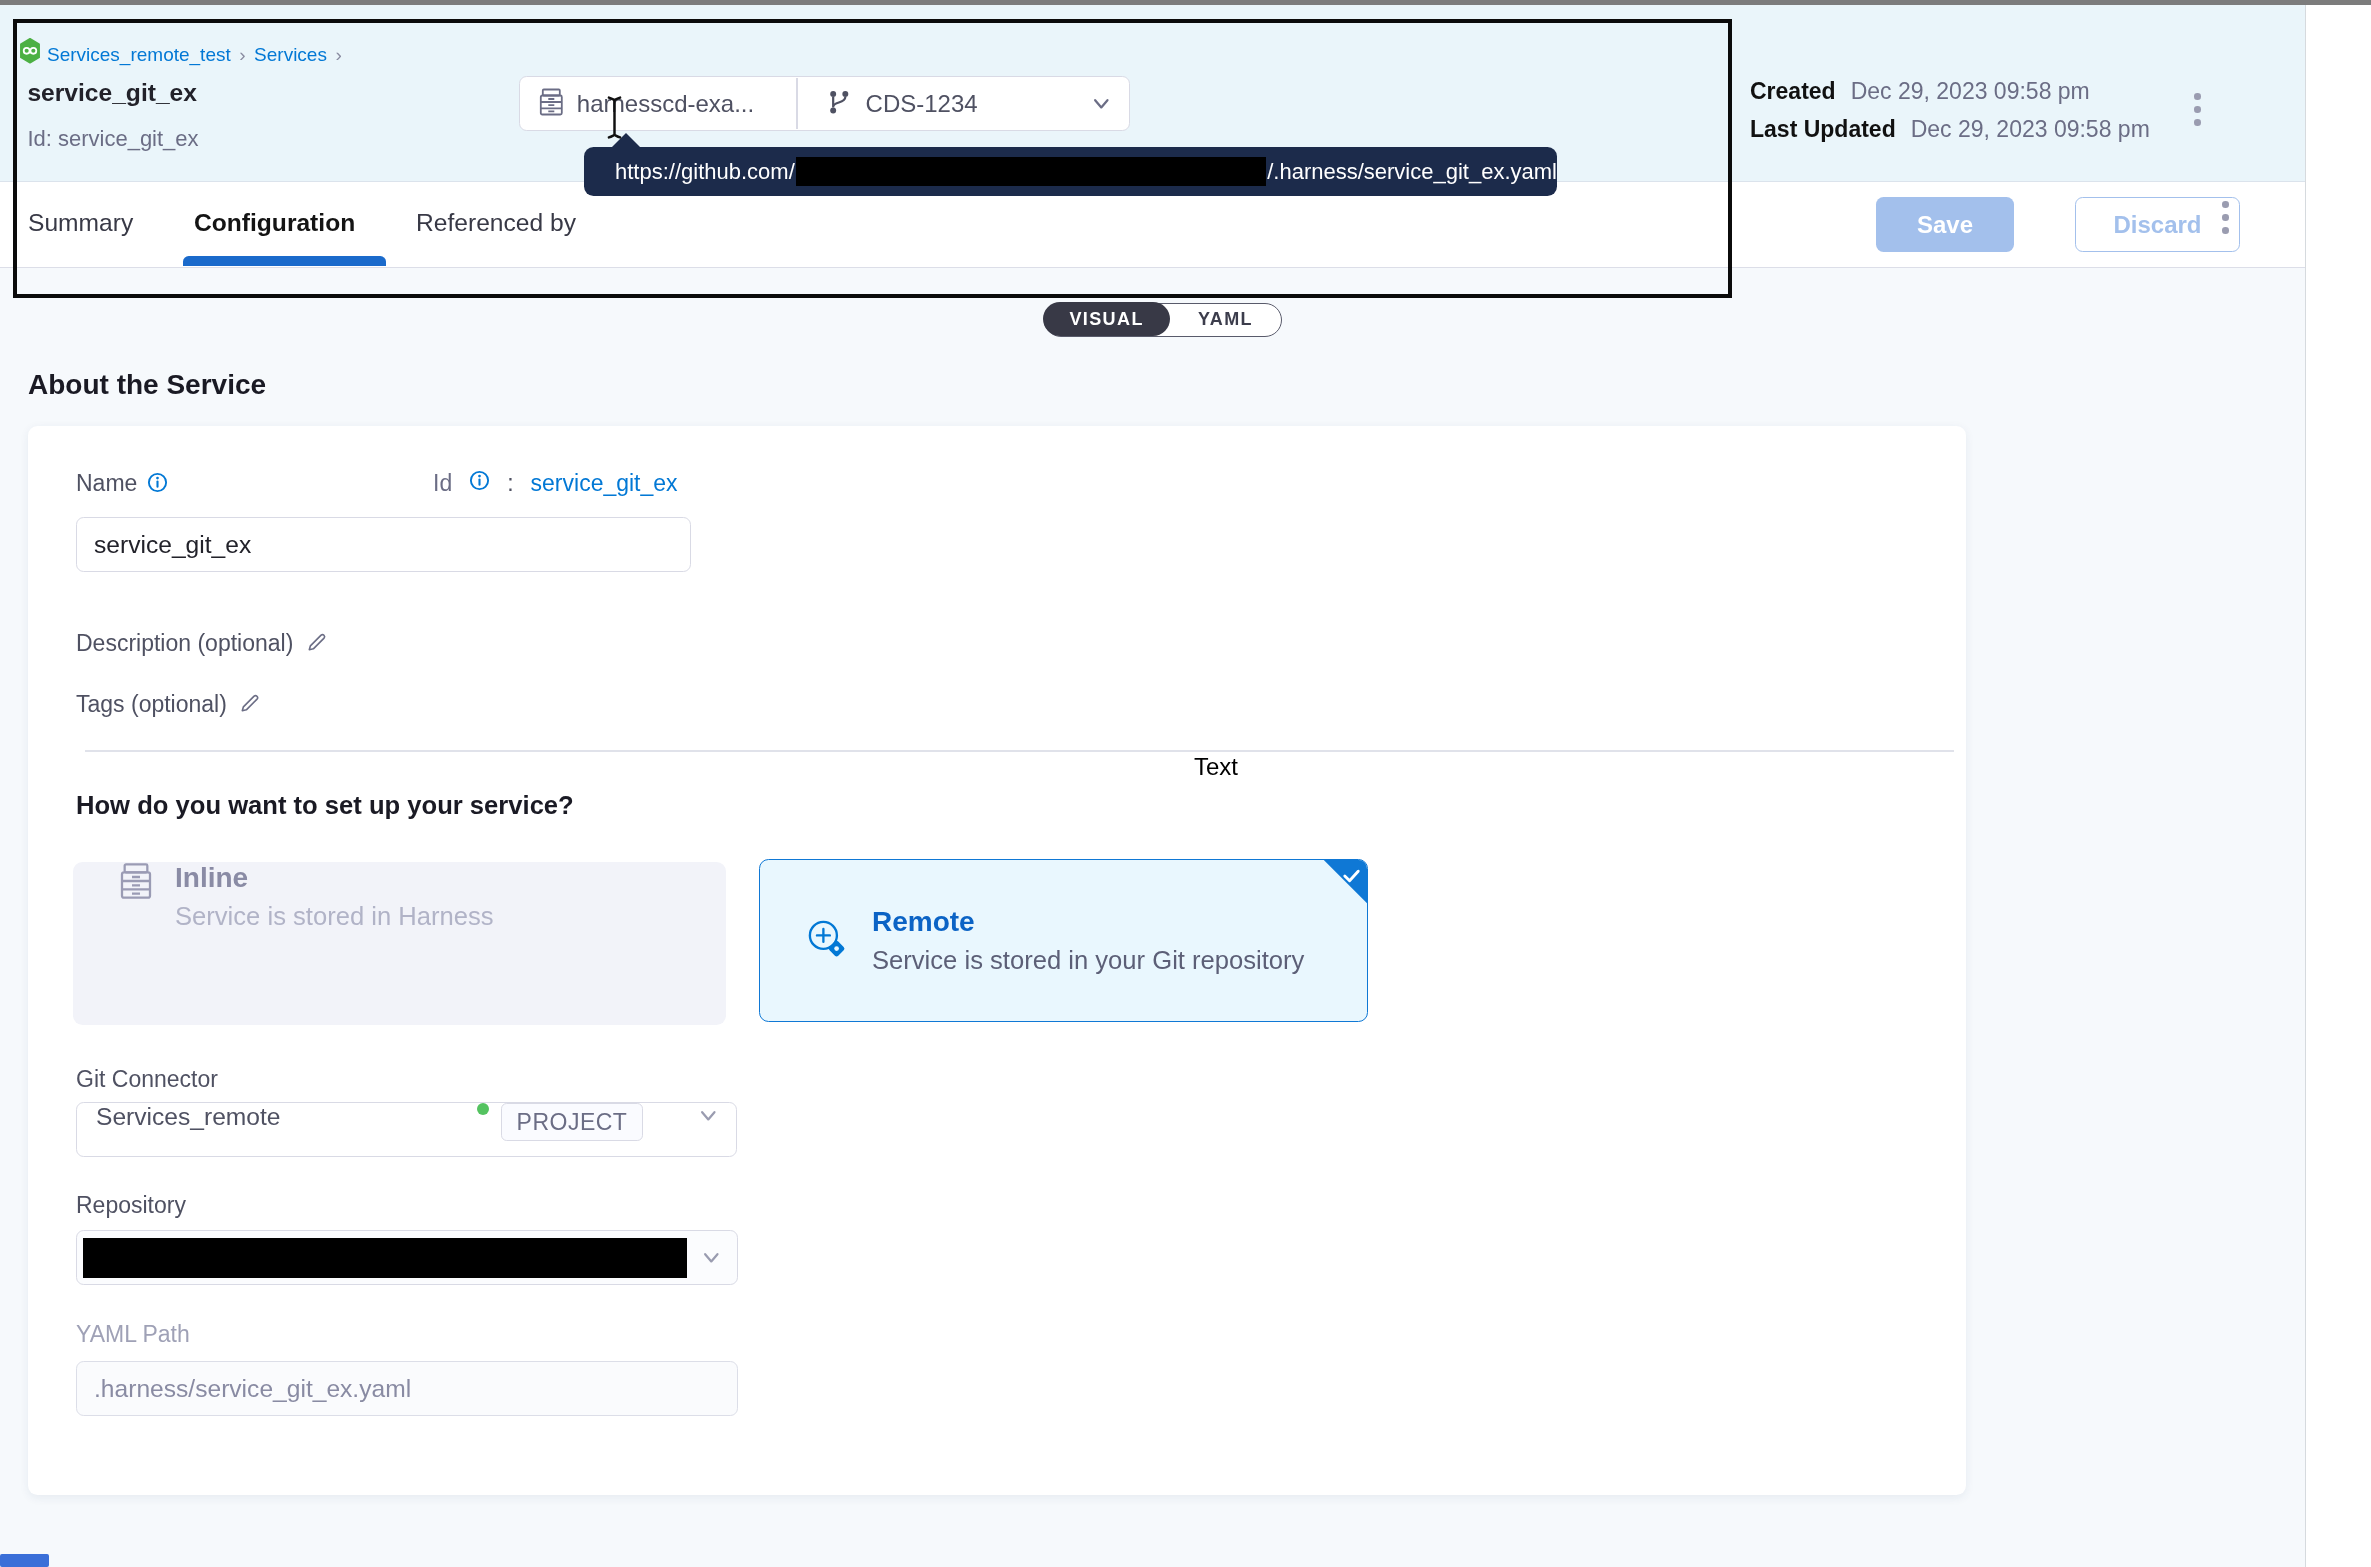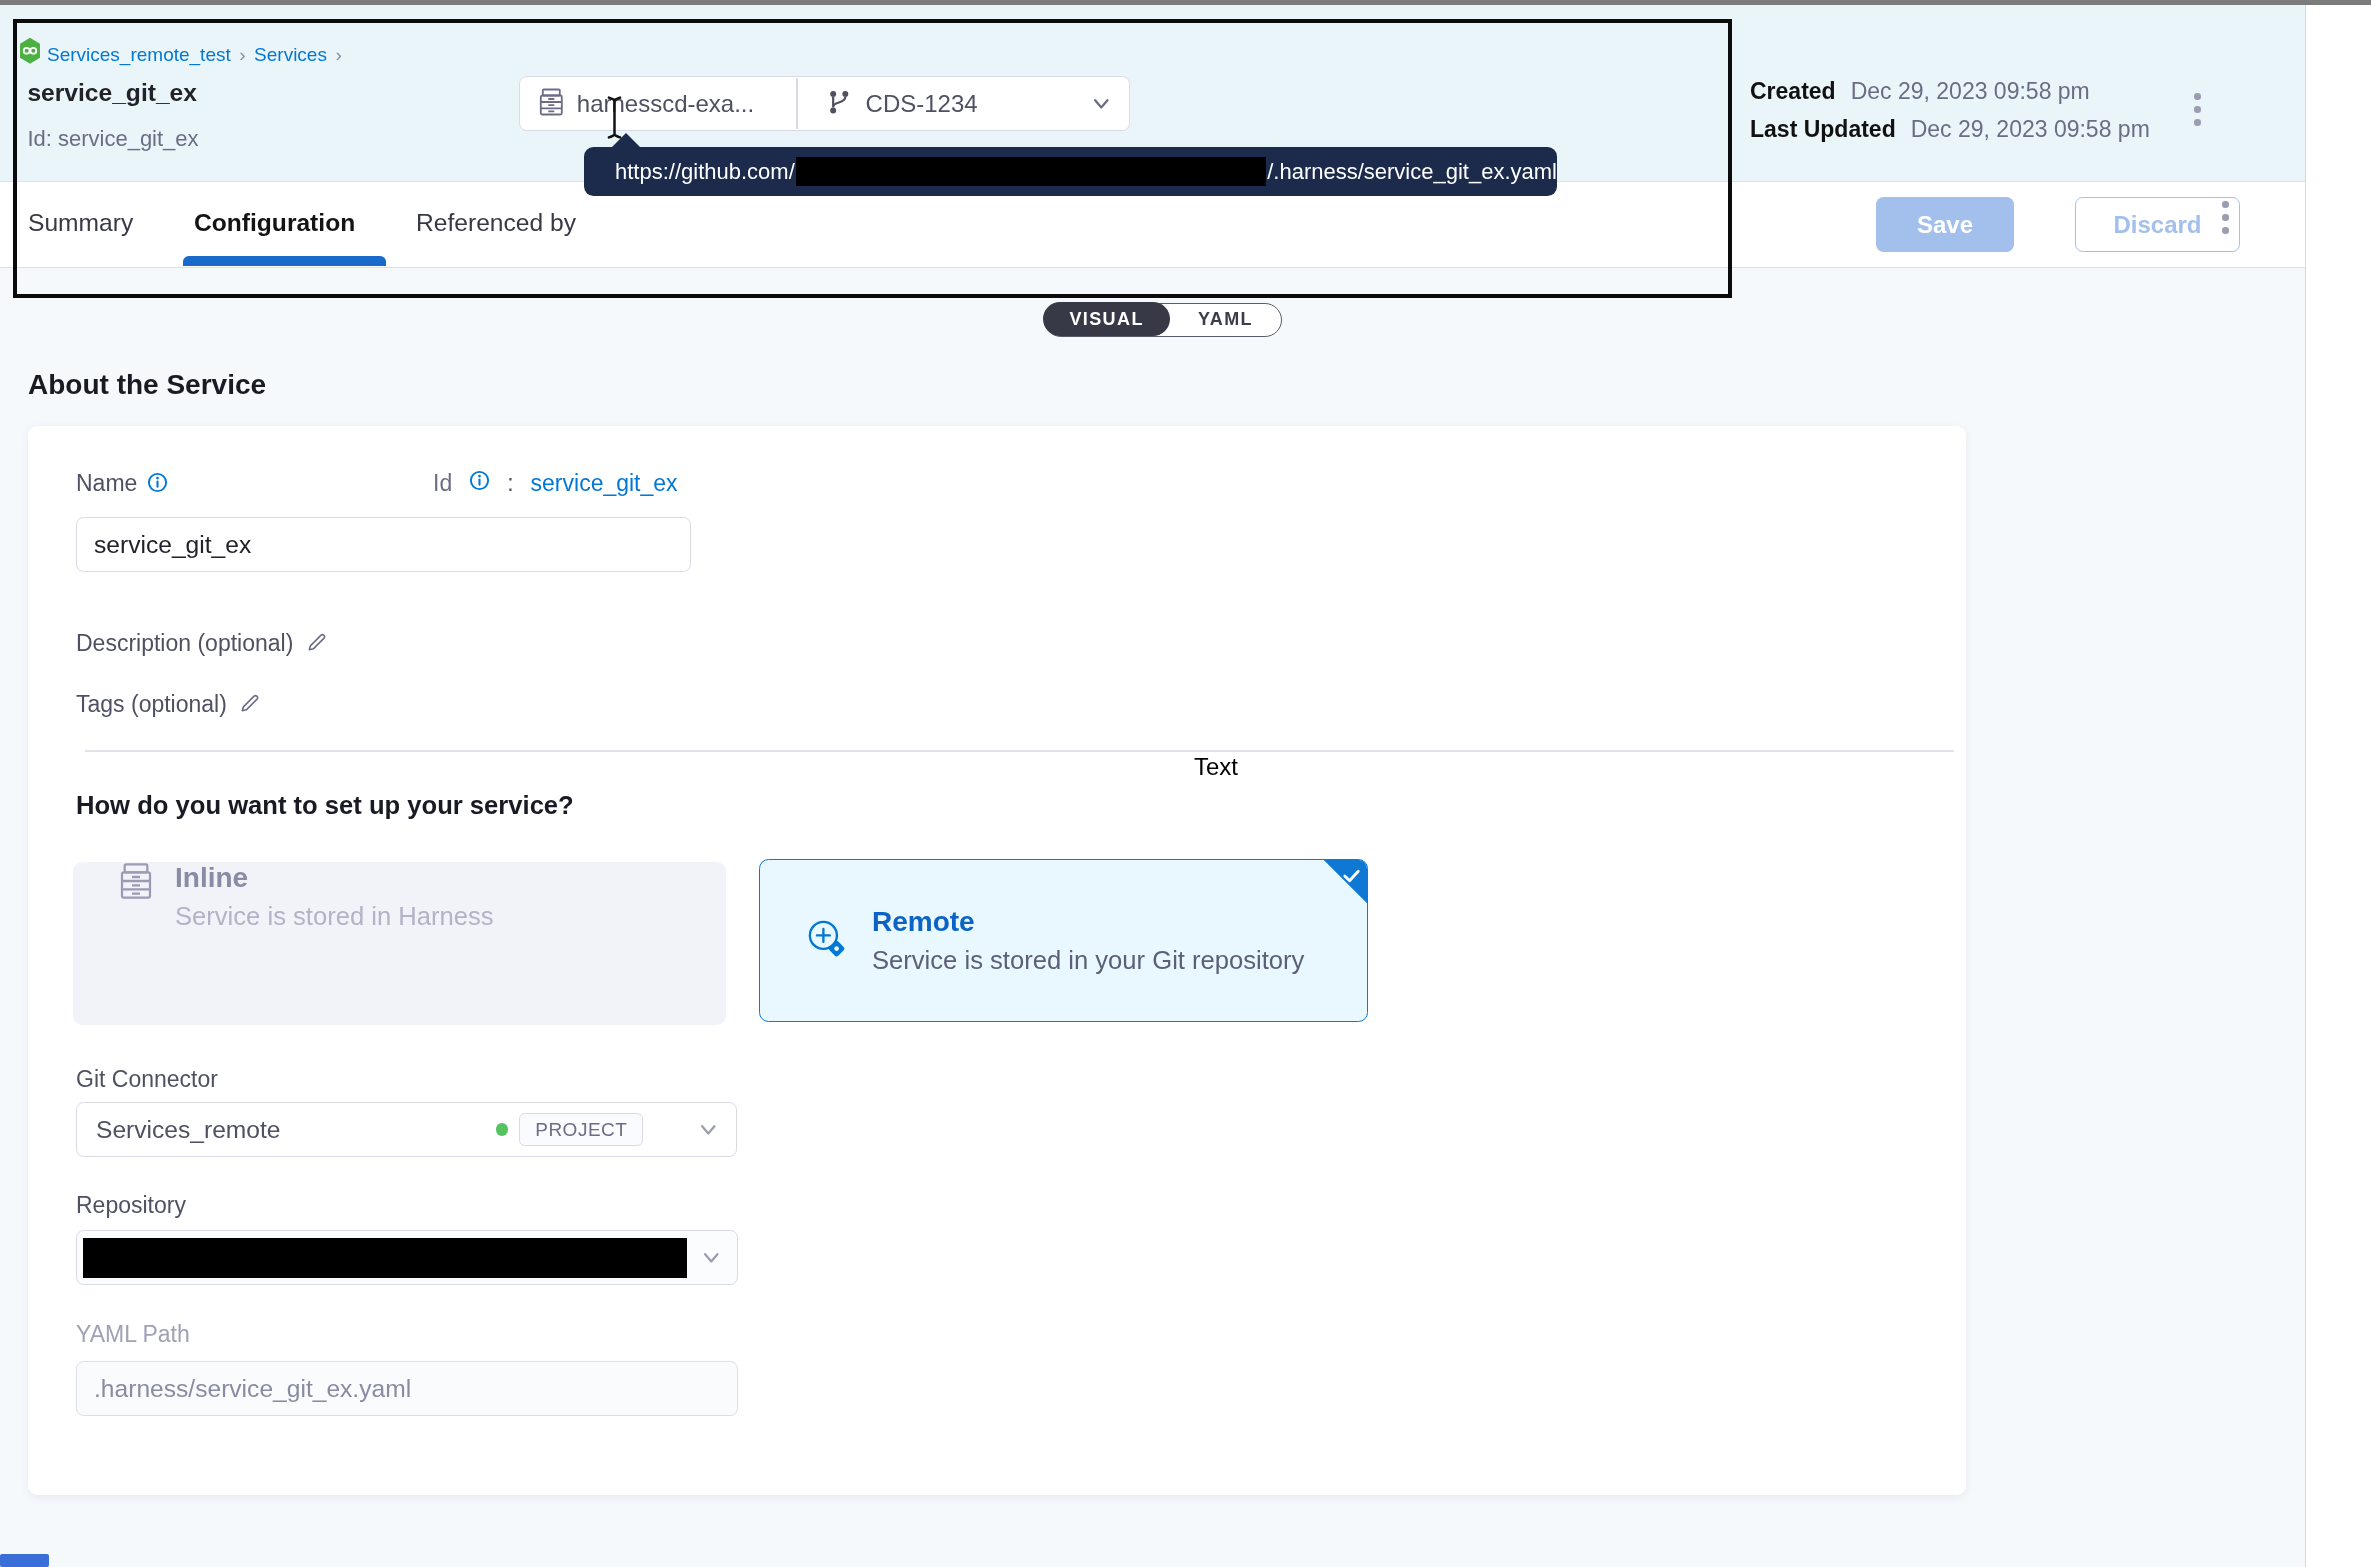--- a/index.html
+++ b/index.html
@@ -93,24 +93,24 @@
   #inline-card .card-desc{font-size:25.6px;color:#b1b3c7;}
 
   #remote-card{left:759px;top:859px;width:609px;height:163px;background:#e9f7fe;border:1.9px solid #0f78d5;border-radius:9.5px;box-sizing:border-box;display:flex;align-items:center;padding-left:44px;gap:21px;cursor:pointer;overflow:hidden;}
   #remote-card .card-texts{display:flex;flex-direction:column;gap:7.6px;}
   #remote-card .card-title{font-size:28px;font-weight:700;color:#0b63c5;}
   #remote-card .card-desc{font-size:25.6px;color:#5c5f77;}
   #remote-corner{position:absolute;right:-1.9px;top:-1.9px;width:47px;height:47px;background:#0f78d5;clip-path:polygon(0 0,100% 0,100% 100%);}
   #remote-check{position:absolute;right:3.8px;top:3.8px;}
 
   #gc-label{left:76px;top:1066px;}
-  #gc-box{left:76px;top:1102px;width:661px;height:55px;background:#ffffff;border:1.9px solid #d9dae5;border-radius:7.6px;box-sizing:border-box;display:flex;align-items:center;padding:0 15px 0 19px;cursor:pointer;}
+  #gc-box{left:76px;top:1102px;width:661px;height:55px;background:#ffffff;border:1.9px solid #d9dae5;border-radius:7.6px;box-sizing:border-box;display:flex;align-items:flex-start;padding:0 15px 0 19px;cursor:pointer;}
   #gc-value{font-size:24.6px;color:#4f5162;}
   #gc-dot{width:12.3px;height:12.3px;border-radius:50%;background:#54c360;margin-left:auto;}
-  #gc-badge{margin-left:11.4px;border:1.9px solid #d9dae5;background:#fafbff;border-radius:5.7px;font-size:19px;color:#6b6d85;letter-spacing:0.5px;padding:4.7px 15px;}
+  #gc-badge{margin-left:11.4px;border:1.9px solid #d9dae5;background:#fafbff;border-radius:5.7px;font-size:23px;color:#6b6d85;letter-spacing:0.5px;padding:4.7px 15px;}
   #gc-chev{margin-left:53px;display:flex;}
 
   #repo-label{left:76px;top:1192px;}
   #repo-box{left:76px;top:1230px;width:662px;height:55px;background:#fbfcfe;border:1.9px solid #d9dae5;border-radius:7.6px;box-sizing:border-box;display:flex;align-items:center;cursor:pointer;}
   #repo-redaction{position:absolute;left:5.7px;top:6.6px;width:604px;height:40px;background:#000;}
   #repo-box .chev{margin-left:auto;margin-right:13.2px;display:flex;}
 
   #yaml-label{left:76px;top:1321px;font-size:23px;color:#9fa1b6;}
   #yaml-input{left:76px;top:1361px;width:662px;height:55px;background:#fafbfd;border:1.9px solid #dcdee8;border-radius:7.6px;box-sizing:border-box;font-size:24.6px;color:#898ba3;padding:0 17px;font-family:"Liberation Sans","DejaVu Sans",sans-serif;outline:none;}
 

